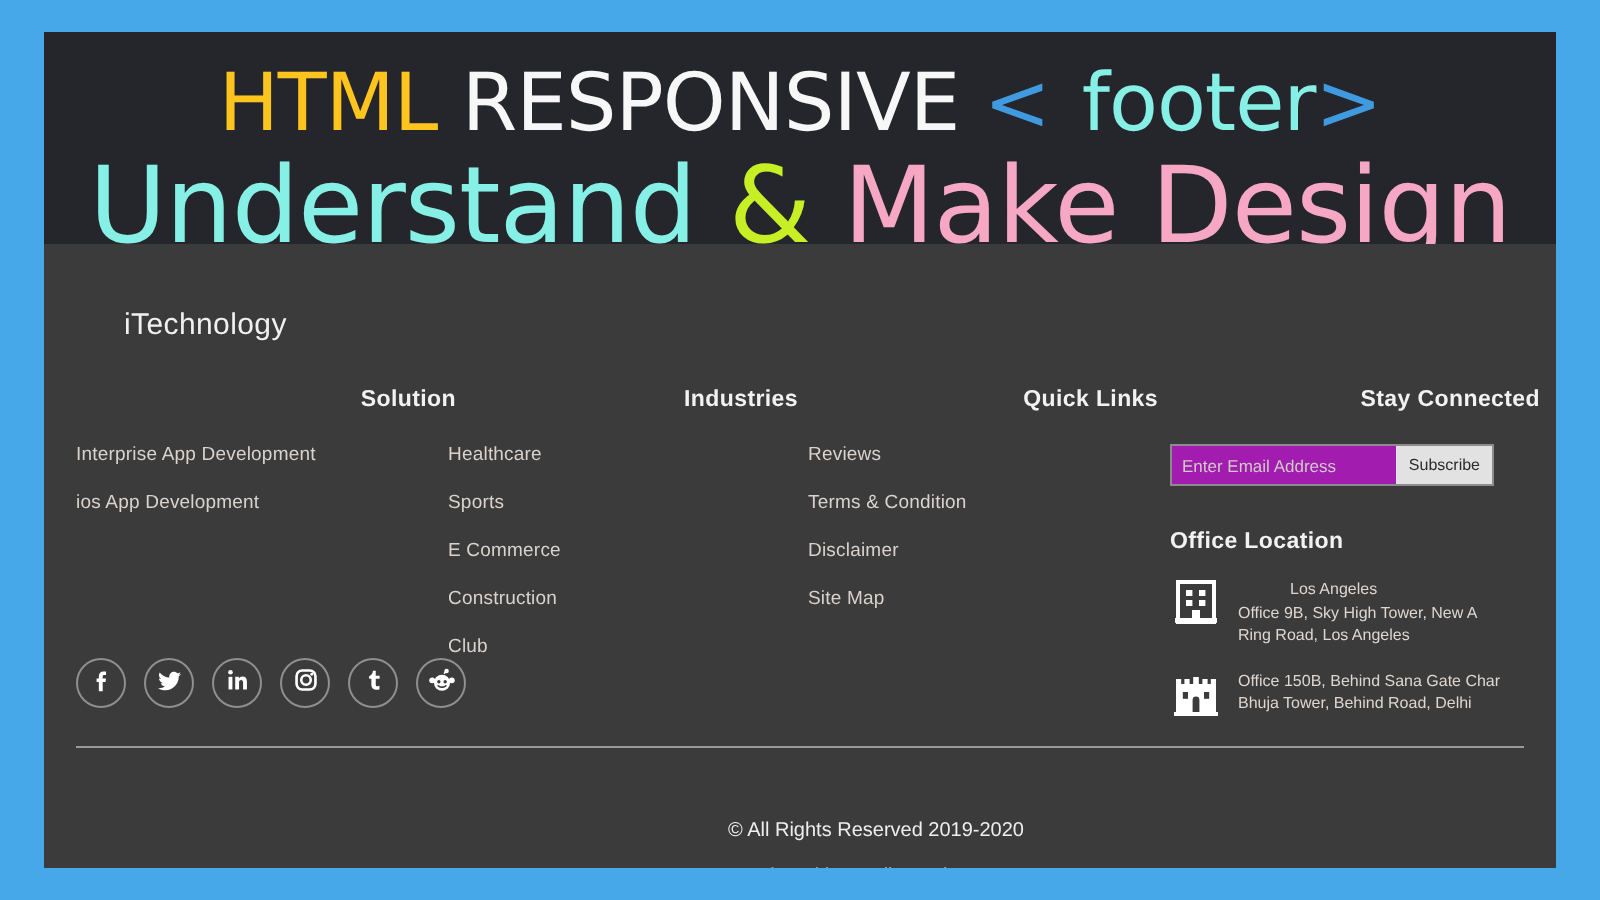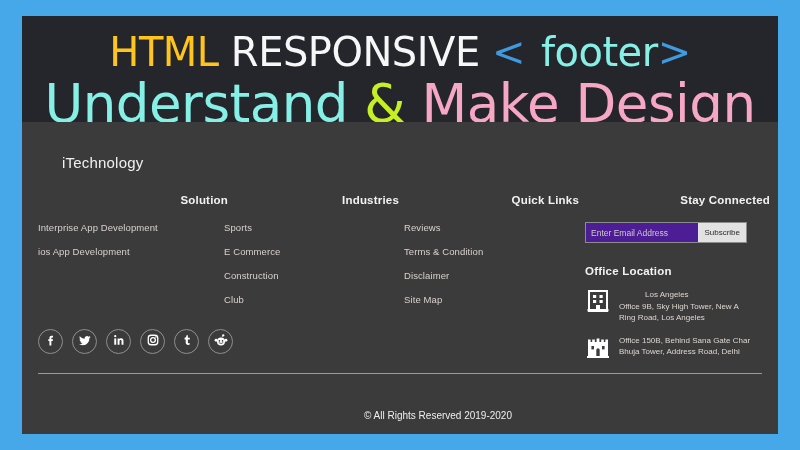--- a/index.html
+++ b/index.html
@@ -115,21 +115,21 @@
     height: 21px;
     border: 1px solid #8c8c8c;
     box-sizing: border-box;
     background: #2f2f2f;
     align-items: stretch;
   }
   .email-input {
     flex: 1 1 auto;
     border: 0;
     outline: none;
-    background: #4c1d95;
+    background: #a21caf;
     color: #cfcac6;
     font-family: "Liberation Sans", sans-serif;
     font-size: 8.5px;
     padding: 0 5px;
     min-width: 0;
   }
   .email-input::placeholder { color: #cfcac6; opacity: 1; }
   .subscribe-btn {
     flex: 0 0 auto;
     border: 0;
@@ -236,20 +236,21 @@
       <div class="brand">iTechnology</div>
 
       <div class="col col-solution">
         <div class="col-title">Solution</div>
         <a class="col-link" href="#">Interprise App Development</a>
         <a class="col-link" href="#">ios App Development</a>
       </div>
 
       <div class="col col-industries">
         <div class="col-title">Industries</div>
+        <a class="col-link" href="#">Healthcare</a>
         <a class="col-link" href="#">Sports</a>
         <a class="col-link" href="#">E Commerce</a>
         <a class="col-link" href="#">Construction</a>
         <a class="col-link" href="#">Club</a>
       </div>
 
       <div class="col col-quick">
         <div class="col-title">Quick Links</div>
         <a class="col-link" href="#">Reviews</a>
         <a class="col-link" href="#">Terms &amp; Condition</a>
@@ -296,21 +297,21 @@
               <rect x="16.2" y="5.5" width="2.6" height="3" fill="#ffffff"></rect>
               <rect x="20.4" y="5.5" width="2.6" height="3" fill="#ffffff"></rect>
               <path d="M11.3 22 L11.3 16 a1.7 1.7 0 0 1 3.4 0 L14.7 22 Z" fill="#3b3b3b"></path>
               <rect x="6.4" y="12" width="2.6" height="3.4" fill="#3b3b3b"></rect>
               <rect x="17" y="12" width="2.6" height="3.4" fill="#3b3b3b"></rect>
               <rect x="2" y="22" width="22" height="2" fill="#ffffff"></rect>
             </svg>
           </span>
           <span class="office-text">
             <span>Office 150B, Behind Sana Gate Char</span><br>
-            <span>Bhuja Tower, Address Road, Delhi</span>
+            <span>Bhuja Tower, Behind Road, Delhi</span>
           </span>
         </div>
       </div>
 
       <div class="social-row">
         <button class="social-btn">
           <span>
             <svg viewBox="0 0 16 16" width="14" height="14" aria-hidden="true">
               <path d="M10.2 3.2h-1.4c-1.6 0-2.6 1-2.6 2.6v1.3H4.9v2.1h1.3v5.2h2.2V9.2h1.6l.3-2.1H8.4V6c0-.6.2-.9.9-.9h1V3.2z" fill="#ffffff"></path>
             </svg>

